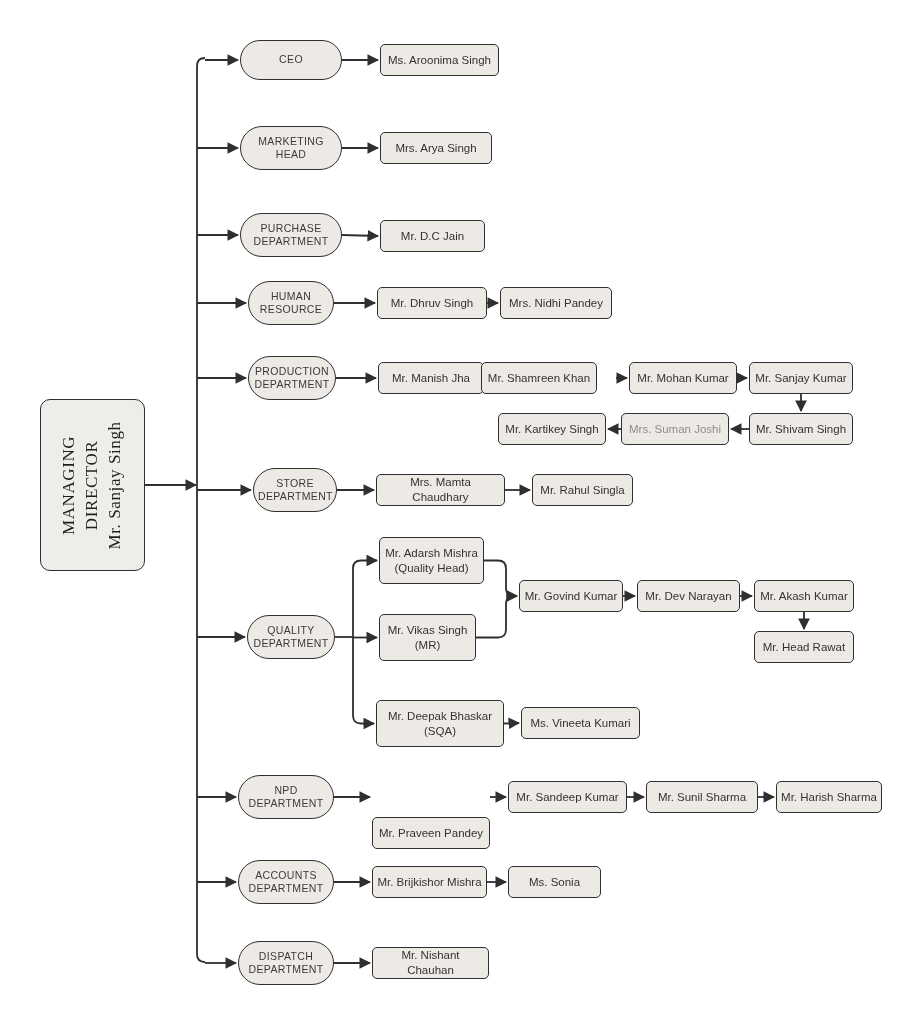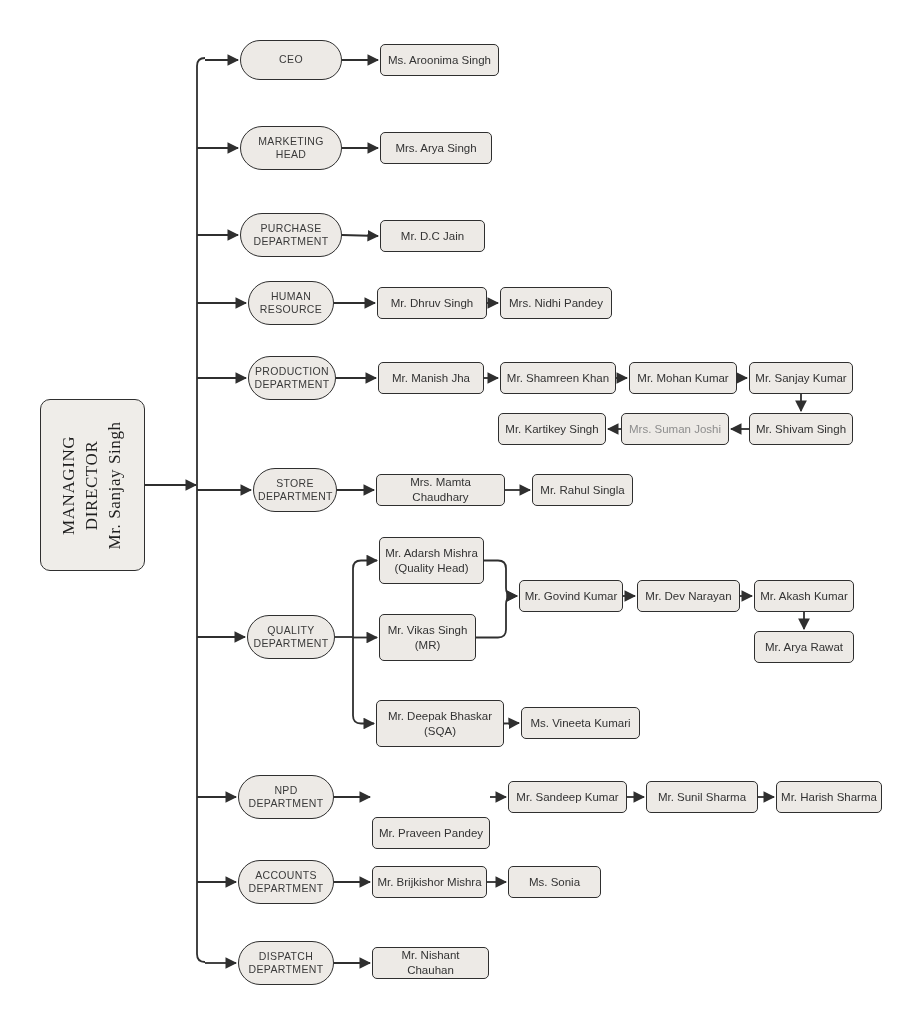--- a/index.html
+++ b/index.html
@@ -187,21 +187,21 @@
         <span class="lines">
           <span class="ln">PRODUCTION</span>
           <span class="ln">DEPARTMENT</span>
         </span>
       </div>
       <div class="node person" style="left: 378px; top: 362px; width: 106px; height: 32px;">
         <span class="lines">
           <span class="ln">Mr. Manish Jha</span>
         </span>
       </div>
-      <div class="node person" style="left: 500px; top: 362px; width: 116px; height: 32px;">
+      <div class="node person" style="left: 481px; top: 362px; width: 116px; height: 32px;">
         <span class="lines">
           <span class="ln">Mr. Shamreen Khan</span>
         </span>
       </div>
       <div class="node person" style="left: 629px; top: 362px; width: 108px; height: 32px;">
         <span class="lines">
           <span class="ln">Mr. Mohan Kumar</span>
         </span>
       </div>
       <div class="node person" style="left: 749px; top: 362px; width: 104px; height: 32px;">
@@ -279,21 +279,21 @@
           <span class="ln">Mr. Dev Narayan</span>
         </span>
       </div>
       <div class="node person" style="left: 754px; top: 580px; width: 100px; height: 32px;">
         <span class="lines">
           <span class="ln">Mr. Akash Kumar</span>
         </span>
       </div>
       <div class="node person" style="left: 754px; top: 631px; width: 100px; height: 32px;">
         <span class="lines">
-          <span class="ln">Mr. Arya Rawat</span>
+          <span class="ln">Mr. Head Rawat</span>
         </span>
       </div>
       <div class="node dept" style="left: 238px; top: 775px; width: 96px; height: 44px;">
         <span class="lines">
           <span class="ln">NPD</span>
           <span class="ln">DEPARTMENT</span>
         </span>
       </div>
       <div class="node person" style="left: 372px; top: 817px; width: 118px; height: 32px;">
         <span class="lines">

